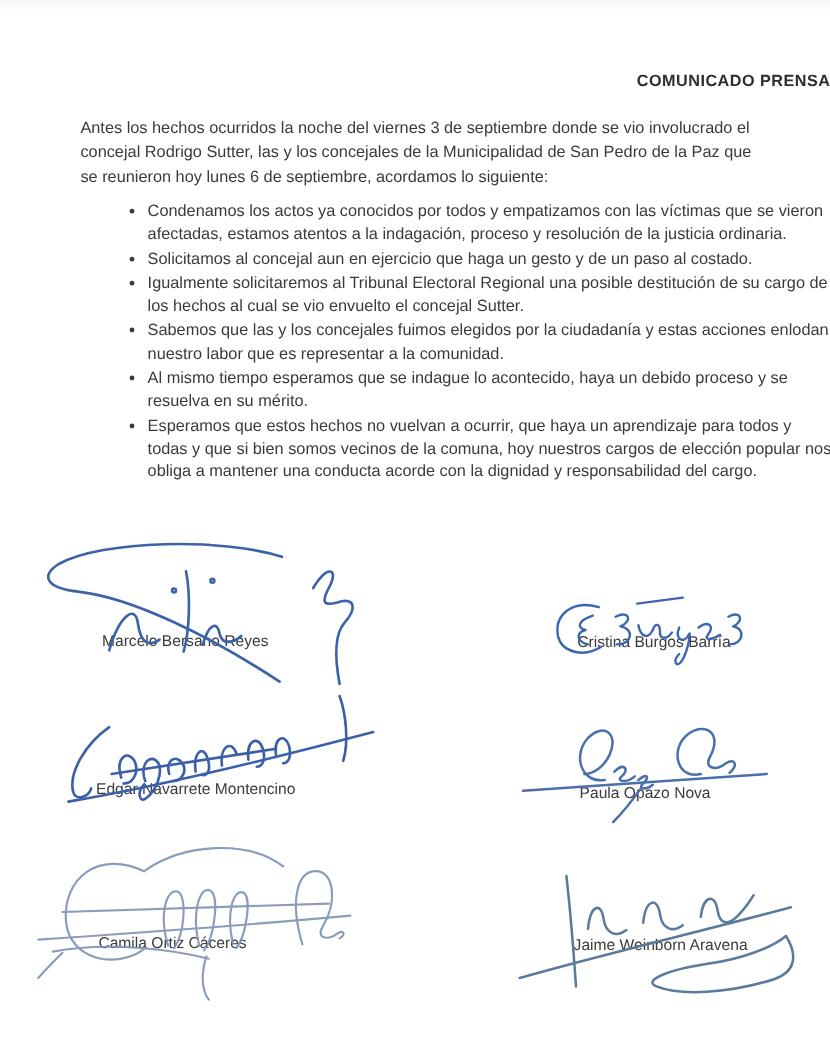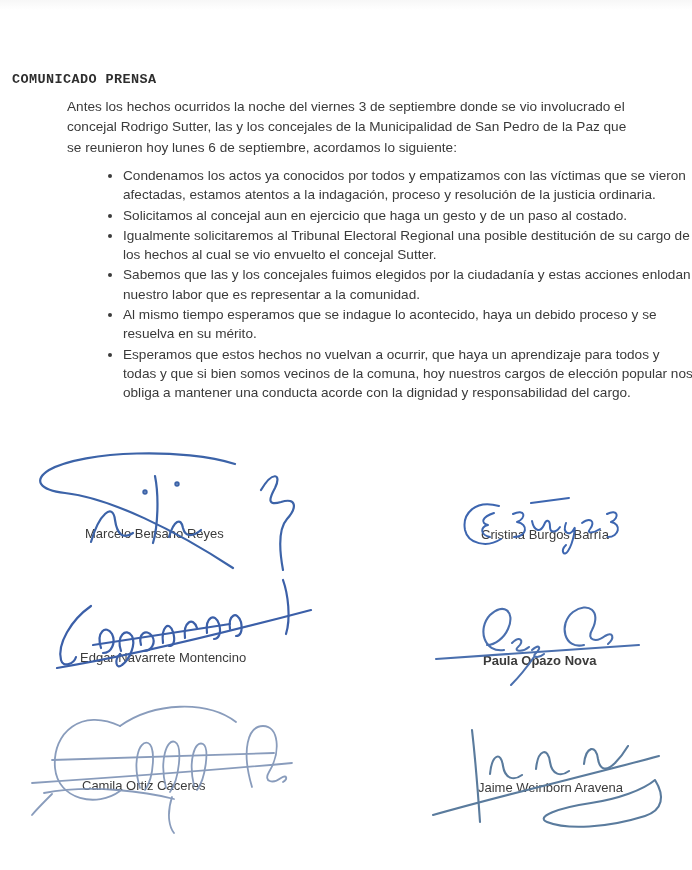--- a/index.html
+++ b/index.html
@@ -11,27 +11,26 @@
     overflow:hidden;
   }
   .page{
     position:relative;
     width:692px;height:870px;
     background:linear-gradient(180deg,#f7f7f7 0px,#ffffff 10px);
   }
   .doc-title{
     position:absolute;
     top:60px;left:0;right:0;
-    text-align:left;
+    text-align:right;
     font-size:13.5px;
     font-weight:bold;
     letter-spacing:.4px;
     color:#2e2e2e;
-    margin:12px;
-    font-family:Liberation Mono, monospace;
+    margin:0;
   }
   .intro{
     position:absolute;
     top:93px;left:63px;
     width:572px;
     font-size:13.6px;
     line-height:1.5;
     margin:4px;
     color:#3a3a3a;
   }
@@ -117,21 +116,21 @@
         <path d="M140,66 C138,50 148,44 152,56"></path>
         <path d="M162,61 C160,45 170,40 174,52 C177,62 173,67 169,67"></path>
         <path d="M185,57 C183,43 192,38 196,50 C198,60 195,64 191,64"></path>
         <path d="M238,8 C243,22 246,46 241,62"></path>
         <path d="M48,73 L185,52"></path>
         <path d="M12,96 C85,84 190,58 266,38"></path>
       </g>
     </svg>
   </div>
 
-  <div class="sig" style="left:432px;top:593px;width:215px;height:95px;font-weight:bold;">
+  <div class="sig" style="left:432px;top:593px;width:215px;height:95px;">
     <div class="sig-name" style="left:51px;top:60px;">Paula Opazo Nova</div>
     <svg width="215" height="95" viewBox="0 0 215 95">
       <g stroke="#4a6fae" stroke-width="2.1">
         <path d="M72,57 C52,60 45,36 58,22 C71,9 84,18 76,36 C72,45 63,52 55,52"></path>
         <path d="M80,50 C88,42 93,48 86,54 C81,58 90,60 97,54"></path>
         <path d="M100,57 C107,51 110,54 104,60 C99,64 106,66 112,61"></path>
         <path d="M152,52 C132,57 126,31 141,19 C156,8 170,18 160,37 C154,47 164,50 173,43 C181,38 183,45 176,51"></path>
         <path d="M4,66 L207,52"></path>
         <path d="M102,64 C93,77 84,87 79,92"></path>
       </g>

